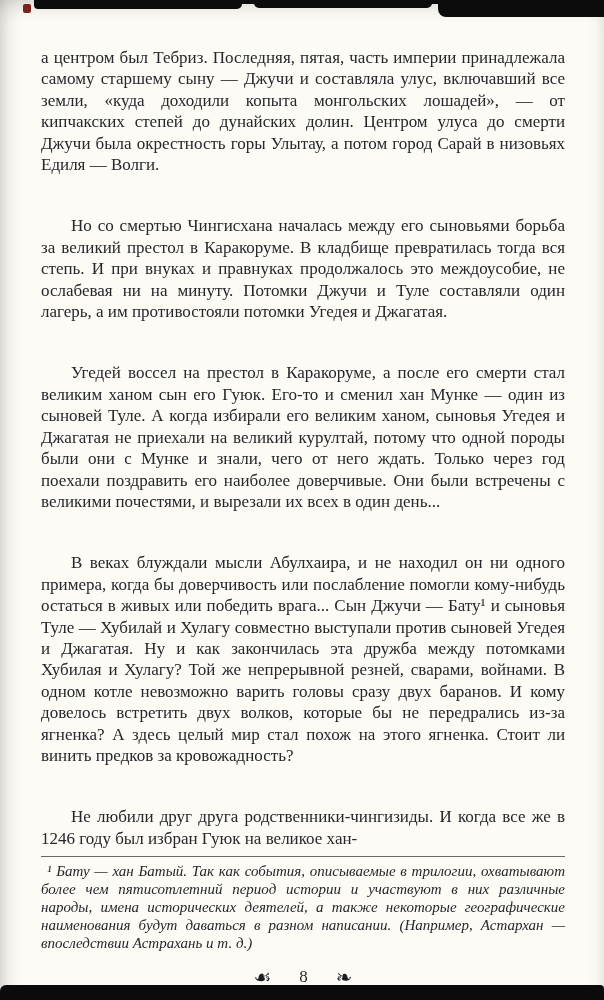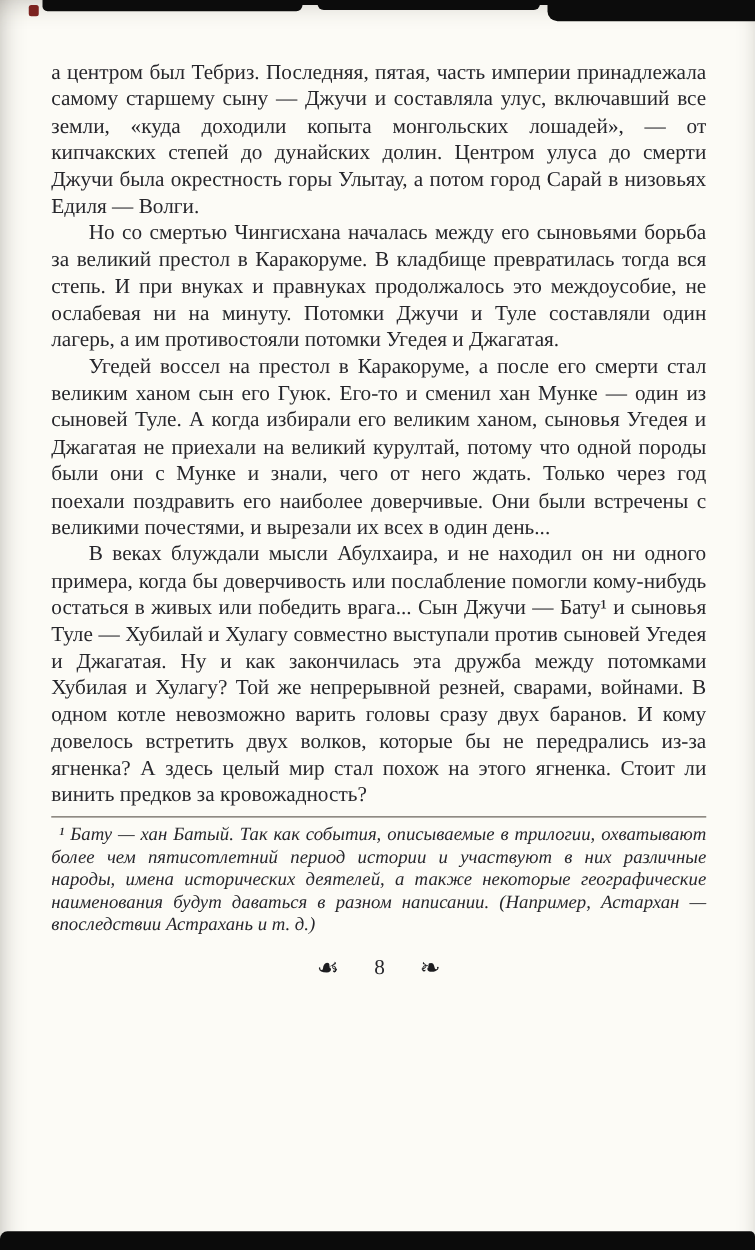--- a/index.html
+++ b/index.html
@@ -23,21 +23,21 @@
   .scan-top .b3 { left: 438px; top: 0; width: 166px; height: 17px; border-radius: 0 0 0 8px; }
   .scan-top .b4 { left: 140px; top: 0; width: 340px; height: 4px; }
   .scan-top .red-mark { position: absolute; left: 23px; top: 4px; width: 8px; height: 9px;
                         background: #7c2320; border-radius: 2px; }
   .scan-bottom { position: absolute; left: 0; right: 0; bottom: 0; height: 15px;
                  background: #0b0b0b; border-radius: 6px 4px 0 0; }
   
   .column { position: absolute; left: 41px; right: 39px; top: 47px; }
   .body-text { font-size: 17px; line-height: 21.4px; text-align: justify; }
   .body-text p { margin: 0; }
-  .body-text p.indent { text-indent: 30px; }
+  .body-text p.indent { text-indent: 30px; margin-top: 40px; }
   .footnote-rule { border: 0; border-top: 1px solid #6b665e; margin: 7px 0 5px 0; }
   .footnote { font-size: 15px; line-height: 18px; text-align: justify; text-indent: 6px; font-style: italic; }
   .folio { display: flex; justify-content: center; align-items: center;
            gap: 28px; margin-top: 15px; font-size: 17px; }
   .ornament { font-family: "DejaVu Sans", sans-serif; font-size: 20px; line-height: 1;
               color: #1d1d20; }
   .page-number { color: #26262b; }
 </style>
 </head>
 <body>
@@ -52,20 +52,21 @@
     <span class="red-mark"></span>
   </div>
 
   <div class="column">
 
     <div class="body-text">
       <p>а центром был Тебриз. Последняя, пятая, часть империи принадлежала самому старшему сыну — Джучи и составляла улус, включавший все земли, «куда доходили копыта монгольских лошадей», — от кипчакских степей до дунайских долин. Центром улуса до смерти Джучи была окрестность горы Улытау, а потом город Сарай в низовьях Едиля — Волги.</p>
       <p class="indent">Но со смертью Чингисхана началась между его сыновьями борьба за великий престол в Каракоруме. В кладбище превратилась тогда вся степь. И при внуках и правнуках продолжалось это междоусобие, не ослабевая ни на минуту. Потомки Джучи и Туле составляли один лагерь, а им противостояли потомки Угедея и Джагатая.</p>
       <p class="indent">Угедей воссел на престол в Каракоруме, а после его смерти стал великим ханом сын его Гуюк. Его-то и сменил хан Мунке — один из сыновей Туле. А когда избирали его великим ханом, сыновья Угедея и Джагатая не приехали на великий курултай, потому что одной породы были они с Мунке и знали, чего от него ждать. Только через год поехали поздравить его наиболее доверчивые. Они были встречены с великими почестями, и вырезали их всех в один день...</p>
       <p class="indent">В веках блуждали мысли Абулхаира, и не находил он ни одного примера, когда бы доверчивость или послабление помогли кому-нибудь остаться в живых или победить врага... Сын Джучи — Бату¹ и сыновья Туле — Хубилай и Хулагу совместно выступали против сыновей Угедея и Джагатая. Ну и как закончилась эта дружба между потомками Хубилая и Хулагу? Той же непрерывной резней, сварами, войнами. В одном котле невозможно варить головы сразу двух баранов. И кому довелось встретить двух волков, которые бы не передрались из-за ягненка? А здесь целый мир стал похож на этого ягненка. Стоит ли винить предков за кровожадность?</p>
+      <p class="indent">Не любили друг друга родственники-чингизиды. И когда все же в 1246 году был избран Гуюк на великое хан-</p>
     </div>
 
     <hr class="footnote-rule">
 
     <div class="footnote">¹ Бату — хан Батый. Так как события, описываемые в трилогии, охватывают более чем пятисотлетний период истории и участвуют в них различные народы, имена исторических деятелей, а также некоторые географические наименования будут даваться в разном написании. (Например, Астархан — впоследствии Астрахань и т. д.)</div>
 
     <div class="folio">
       <span class="ornament">☙</span>
       <span class="page-number">8</span>
       <span class="ornament">❧</span>

